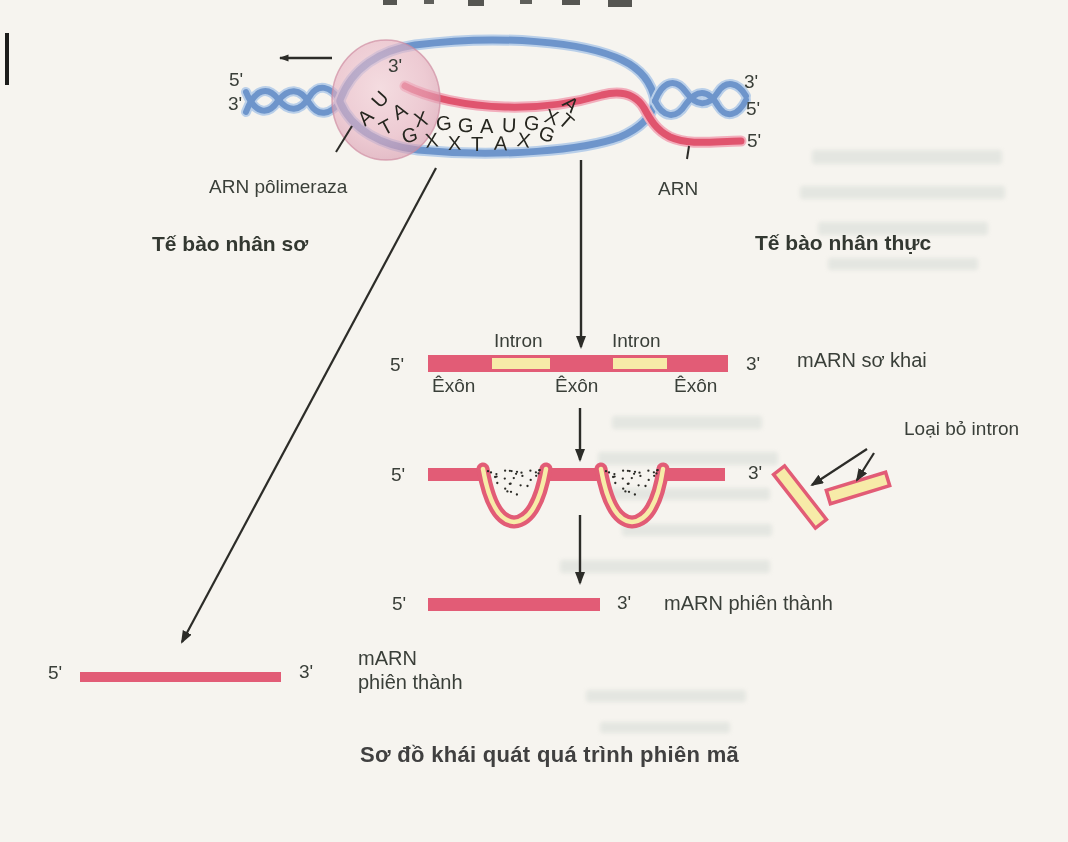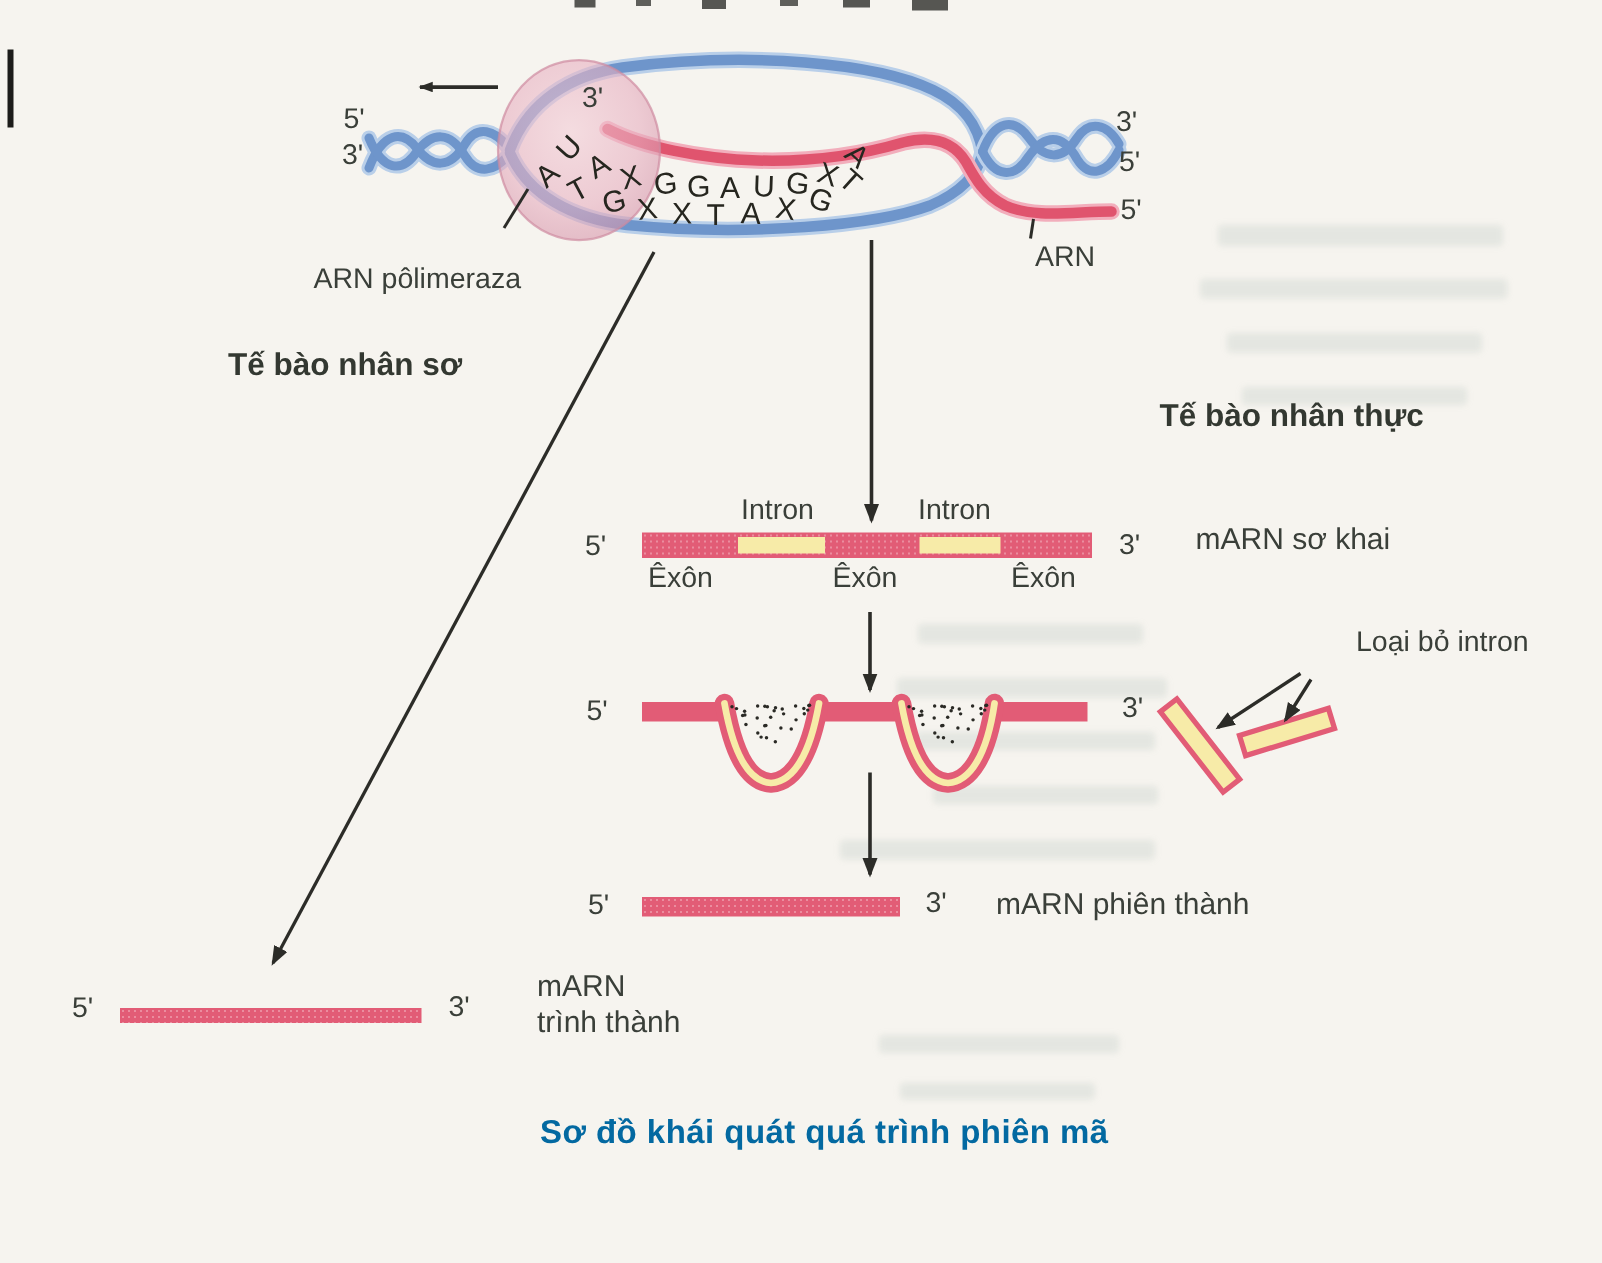--- a/index.html
+++ b/index.html
@@ -1,21 +1,21 @@
 <!DOCTYPE html>
 <html><head>
 <meta charset="utf-8">
 <style>
   html,body{margin:0;padding:0;background:#e9e7e2;}
   #page{position:relative;width:1068px;height:842px;background:#f6f4ef;overflow:hidden;
         font-family:"Liberation Sans",sans-serif;}
   .lbl{position:absolute;font:19px/1.15 "Liberation Sans",sans-serif;color:#3a3f39;white-space:nowrap;}
   .lbl.big{font-size:20px;}
   .lbl.bold{font-weight:bold;font-size:21px;color:#333831;}
-  .caption{position:absolute;font:bold 22px/1.2 "Liberation Sans",sans-serif;color:#0369a1;
+  .caption{position:absolute;font:bold 22px/1.2 "Liberation Sans",sans-serif;color:#404040;
            letter-spacing:.3px;white-space:nowrap;}
   .bar{position:absolute;background:#e25c76;}
   .halftone{background-image:radial-gradient(rgba(255,255,255,.30) 18%, transparent 20%);
             background-size:4px 4px;}
   .yellow-seg{position:absolute;background:#f7eba8;}
   .nt{position:absolute;font:20px "Liberation Sans",sans-serif;color:#26261f;}
   .ghost{position:absolute;background:rgba(125,155,148,.15);filter:blur(2px);border-radius:3px;}
   svg{position:absolute;left:0;top:0;}
 </style>
 </head>
@@ -189,21 +189,21 @@
       <line x1="874" y1="453" x2="857" y2="480" marker-end="url(#ahBig)"></line>
     </g>
   </svg>
 
   <div class="lbl" style="left:229px;top:69px;">5'</div>
   <div class="lbl" style="left:228px;top:93px;">3'</div>
   <div class="lbl" style="left:388px;top:55px;">3'</div>
   <div class="lbl" style="left:744px;top:71px;">3'</div>
   <div class="lbl" style="left:746px;top:98px;">5'</div>
   <div class="lbl" style="left:747px;top:130px;">5'</div>
-  <div class="lbl" style="left:658px;top:161px;margin-left:32px;">ARN</div>
+  <div class="lbl" style="left:658px;top:178px;">ARN</div>
   <div class="lbl" style="left:209px;top:176px;">ARN pôlimeraza</div>
 
   <div>
       <span class="nt" style="left: 373px; top: 88px; transform: rotate(-48deg);">U</span>
       <span class="nt" style="left: 393px; top: 100px; transform: rotate(-30deg);">A</span>
       <span class="nt" style="left: 414px; top: 108px; transform: rotate(-15deg);">X</span>
       <span class="nt" style="left: 436px; top: 112px; transform: rotate(-6deg);">G</span>
       <span class="nt" style="left: 458px; top: 114px; transform: rotate(-1deg);">G</span>
       <span class="nt" style="left: 480px; top: 115px; transform: rotate(0deg);">A</span>
       <span class="nt" style="left: 502px; top: 114px; transform: rotate(2deg);">U</span>
@@ -218,21 +218,21 @@
       <span class="nt" style="left: 425px; top: 129px; transform: rotate(-6deg);">X</span>
       <span class="nt" style="left: 448px; top: 132px; transform: rotate(-1deg);">X</span>
       <span class="nt" style="left: 471px; top: 133px; transform: rotate(0deg);">T</span>
       <span class="nt" style="left: 494px; top: 132px; transform: rotate(3deg);">A</span>
       <span class="nt" style="left: 517px; top: 129px; transform: rotate(8deg);">X</span>
       <span class="nt" style="left: 539px; top: 123px; transform: rotate(20deg);">G</span>
       <span class="nt" style="left: 560px; top: 110px; transform: rotate(42deg);">T</span>
     </div>
 
   <div class="lbl bold" style="left:152px;top:232px;">Tế bào nhân sơ</div>
-  <div class="lbl bold" style="left:773px;top:231px;margin-top:35px;">Tế bào nhân thực</div>
+  <div class="lbl bold" style="left:755px;top:231px;">Tế bào nhân thực</div>
 
   <div class="lbl" style="left:390px;top:354px;">5'</div>
   <div class="bar halftone" style="left:428px;top:355px;width:300px;height:17px;">
     <div class="yellow-seg" style="left:64px;top:3px;width:58px;height:11px;"></div>
     <div class="yellow-seg" style="left:185px;top:3px;width:54px;height:11px;"></div>
   </div>
   <div class="lbl" style="left:746px;top:353px;">3'</div>
   <div class="lbl big" style="left:797px;top:349px;">mARN sơ khai</div>
   <div class="lbl" style="left:494px;top:330px;">Intron</div>
   <div class="lbl" style="left:612px;top:330px;">Intron</div>
@@ -247,18 +247,18 @@
   <div class="lbl" style="left:392px;top:593px;">5'</div>
   <div class="bar halftone" style="left:428px;top:598px;width:172px;height:13px;"></div>
   <div class="lbl" style="left:617px;top:592px;">3'</div>
   <div class="lbl big" style="left:664px;top:592px;">mARN phiên thành</div>
 
   <div class="lbl" style="left:48px;top:662px;">5'</div>
   <div class="bar halftone" style="left:80px;top:672px;width:201px;height:10px;"></div>
   <div class="lbl" style="left:299px;top:661px;">3'</div>
   <div class="lbl big" style="left:358px;top:646px;line-height:24px;">
     <div>mARN</div>
-    <div>trình thành</div>
+    <div>phiên thành</div>
   </div>
 
   <div class="caption" style="left:360px;top:742px;">Sơ đồ khái quát quá trình phiên mã</div>
 
 </div>
 
 </body></html>

